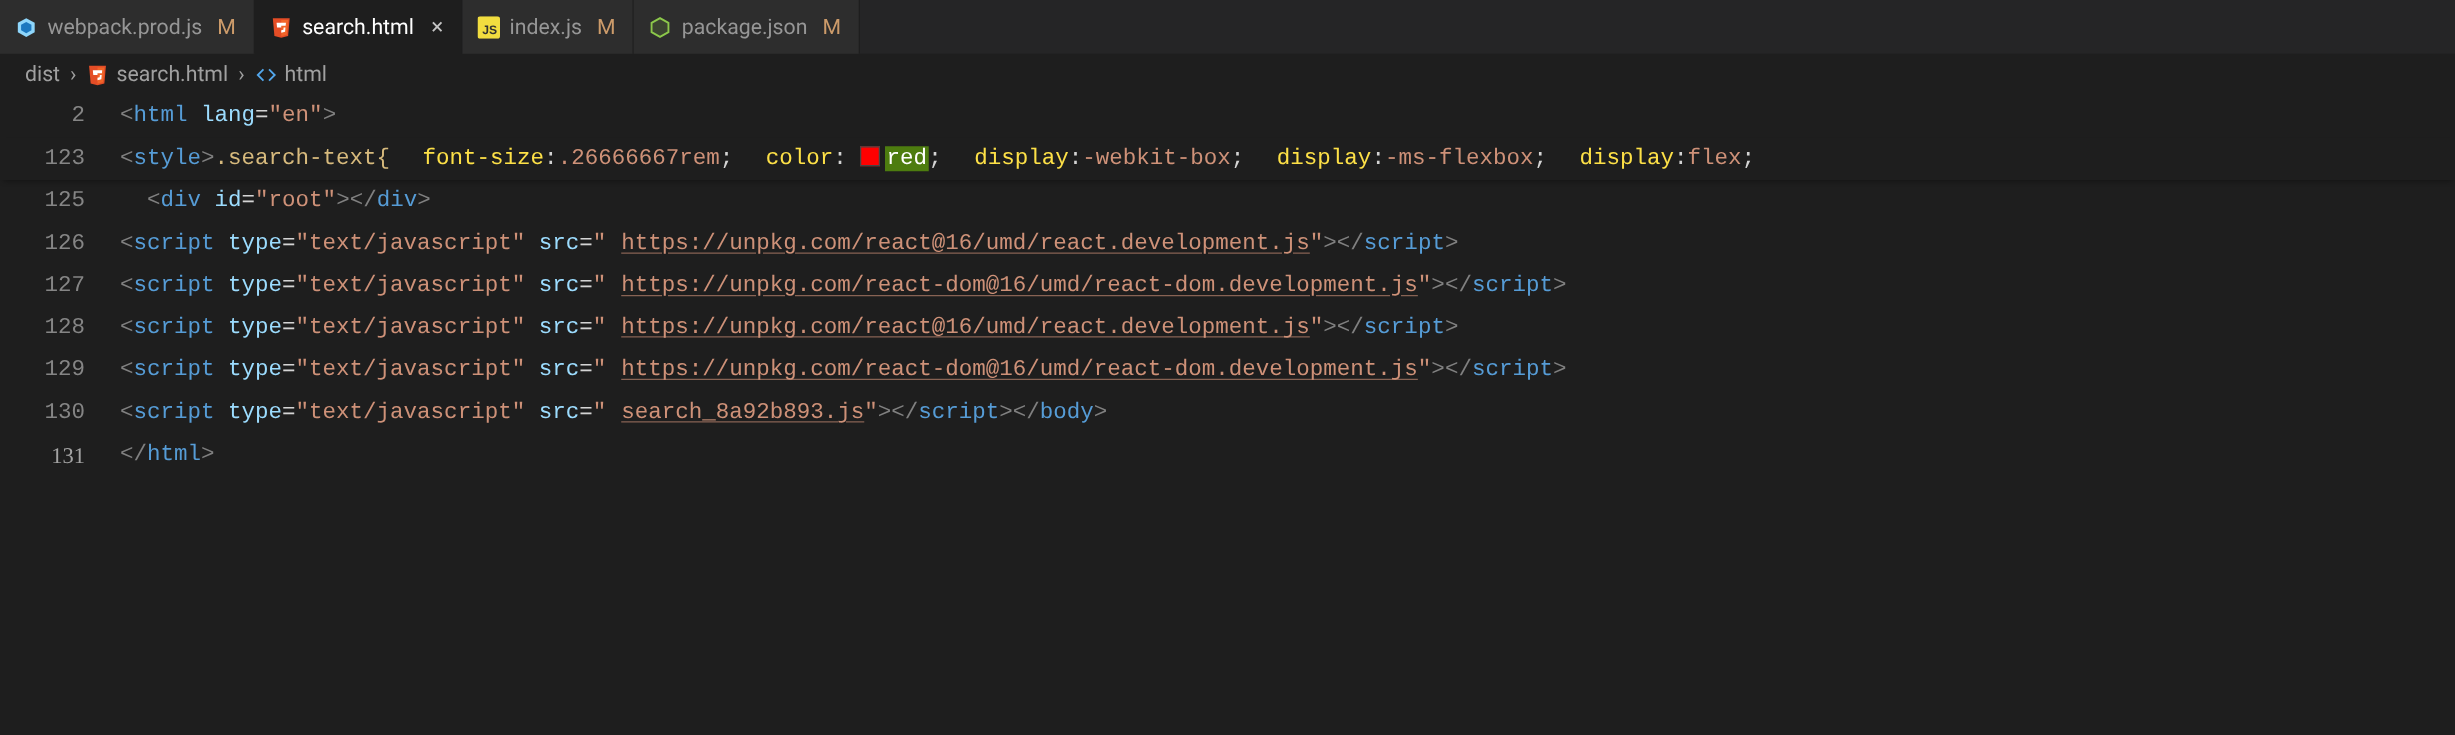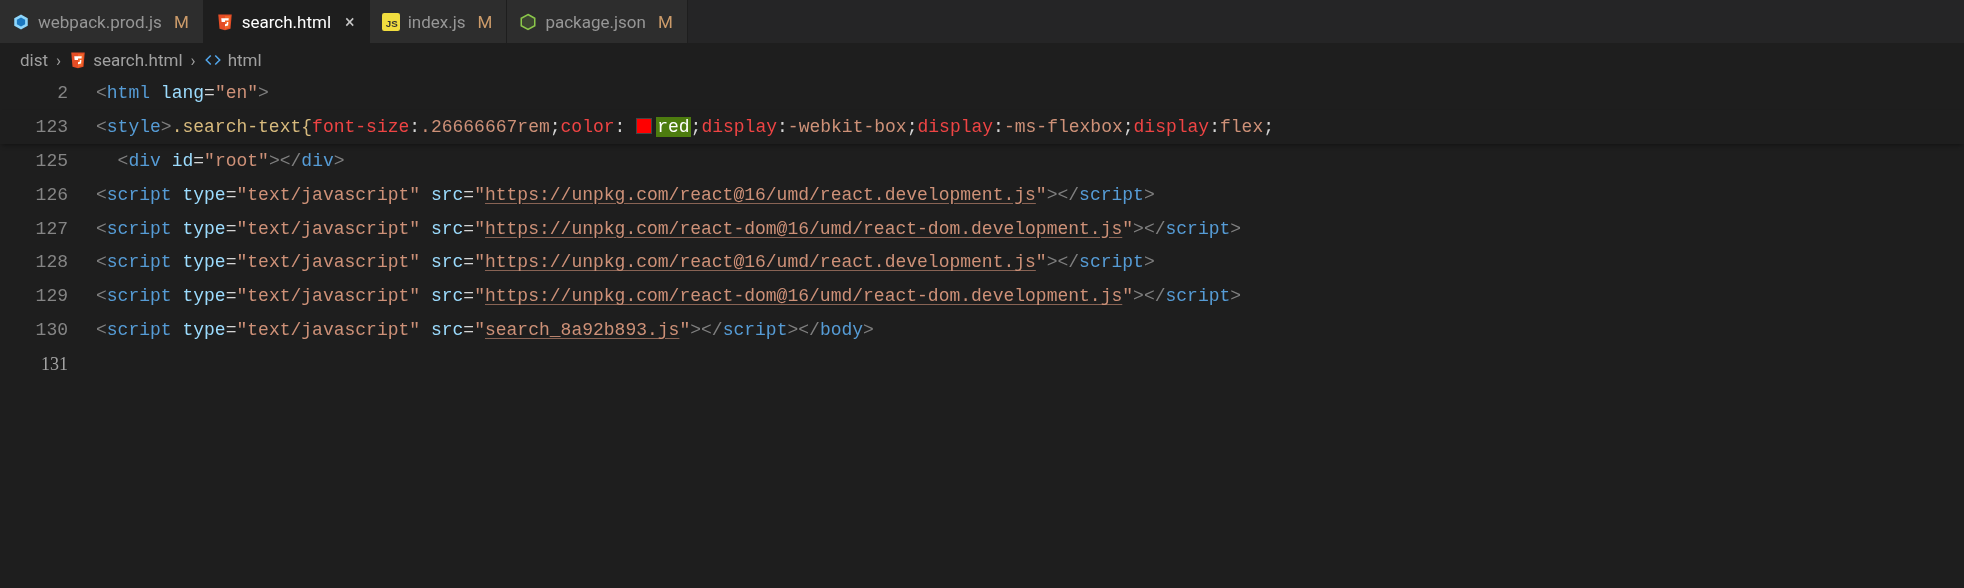--- a/index.html
+++ b/index.html
@@ -90,36 +90,36 @@
     margin-right: -1px;
   }
   
   
   .pun { color: #808080; }
   .tagname { color: #569cd6; }
   .attrname { color: #9cdcfe; }
   .attreq { color: #d4d4d4; }
   .str { color: #ce9178; }
   .sel { color: #d7ba7d; }
-  .cssprop { color: #ef4444; }
+  .cssprop { color: #fde047; margin-left: 26px; }
   .cssval { color: #ce9178; }
   .colorswatch {
     display: inline-block;
     width: 16px; height: 16px;
     background: #ff0000;
     border: 1px solid #454545;
     vertical-align: -2px;
     margin-right: 4px;
   }
   .searchhl {
     background: #4d7c0f;
     color: #ffffff;
     padding: 0 1px;
   }
-  .link { text-decoration: underline; text-decoration-color: rgba(206,145,120,0.6); text-underline-offset: 3px; }
+  .link { text-decoration: underline; text-decoration-color: rgba(206,145,120,0.6); text-underline-offset: 3px; margin-left: 12px; }
 </style>
 </head>
 <body>
 
 <div class="tabs">
   <div class="tab">
     <span class="tab-icon">
       <svg viewBox="0 0 24 24">
           <polygon points="12,2 21,7 21,17 12,22 3,17 3,7" fill="#8ed6fb"></polygon>
           <polygon points="12,6 17.5,9 17.5,15 12,18 6.5,15 6.5,9" fill="#1c78c0"></polygon>
@@ -226,15 +226,16 @@
     <div class="code"><span class="pun">&lt;</span><span class="tagname">script</span><span> </span><span class="attrname">type</span><span class="attreq">=</span><span class="str">"</span><span class="str">text/javascript</span><span class="str">"</span><span> </span><span class="attrname">src</span><span class="attreq">=</span><span class="str">"</span><span class="str link">https://unpkg.com/react-dom@16/umd/react-dom.development.js</span><span class="str">"</span><span class="pun">&gt;</span><span class="pun">&lt;/</span><span class="tagname">script</span><span class="pun">&gt;</span></div>
   </div>
 
   <div class="line">
     <div class="gutter">130</div>
     <div class="code"><span class="pun">&lt;</span><span class="tagname">script</span><span> </span><span class="attrname">type</span><span class="attreq">=</span><span class="str">"</span><span class="str">text/javascript</span><span class="str">"</span><span> </span><span class="attrname">src</span><span class="attreq">=</span><span class="str">"</span><span class="str link">search_8a92b893.js</span><span class="str">"</span><span class="pun">&gt;</span><span class="pun">&lt;/</span><span class="tagname">script</span><span class="pun">&gt;</span><span class="pun">&lt;/</span><span class="tagname">body</span><span class="pun">&gt;</span></div>
   </div>
 
   <div class="line">
     <div class="gutter current">131</div>
+    <div class="code"><span class="pun">&lt;/</span><span class="tagname">html</span><span class="pun">&gt;</span></div>
   </div>
 
 </div>
 
 </body></html>

